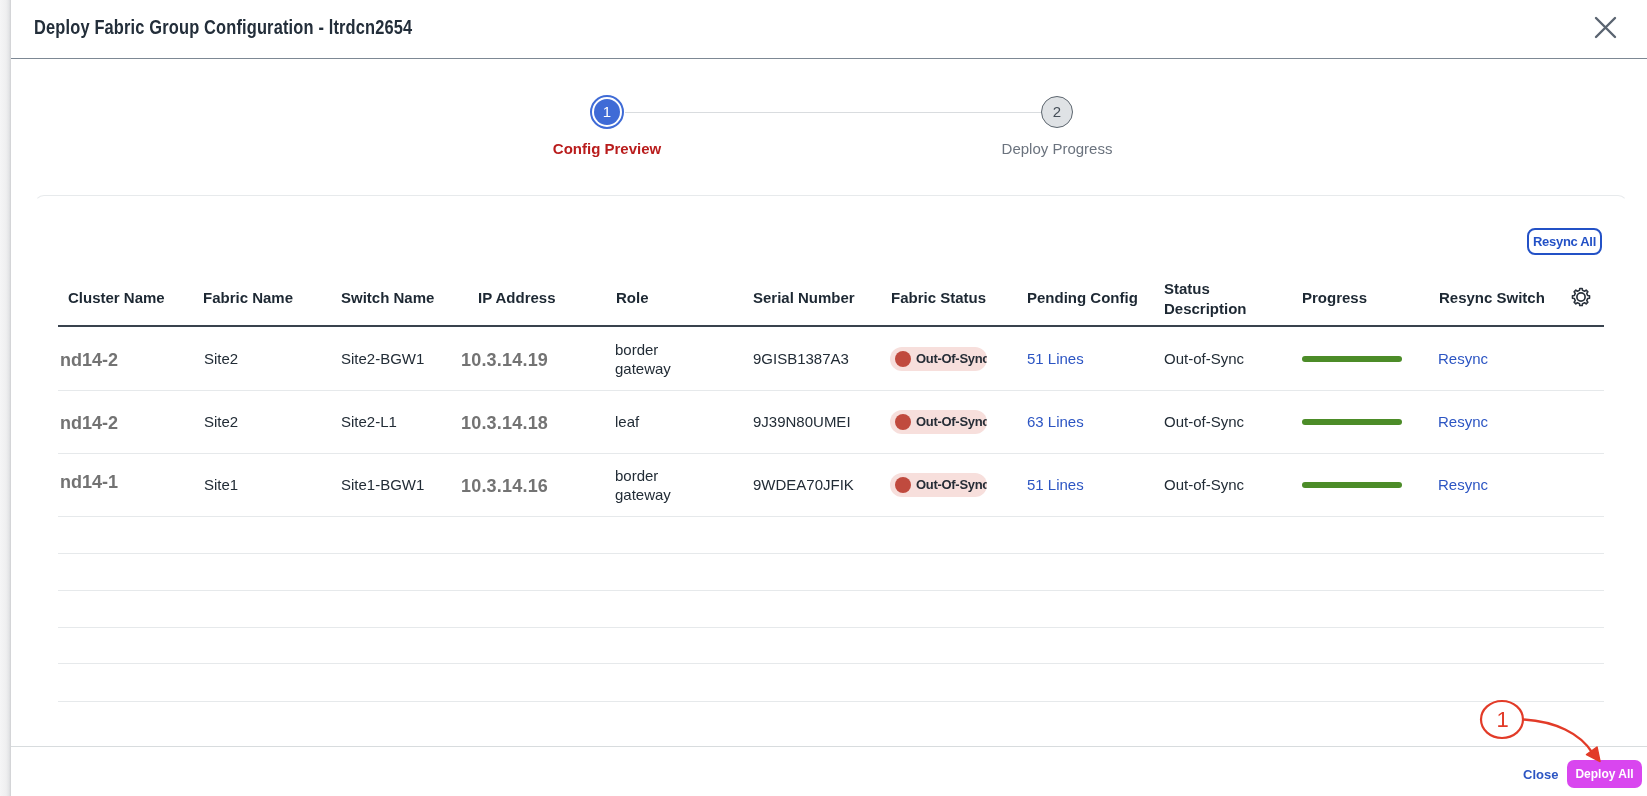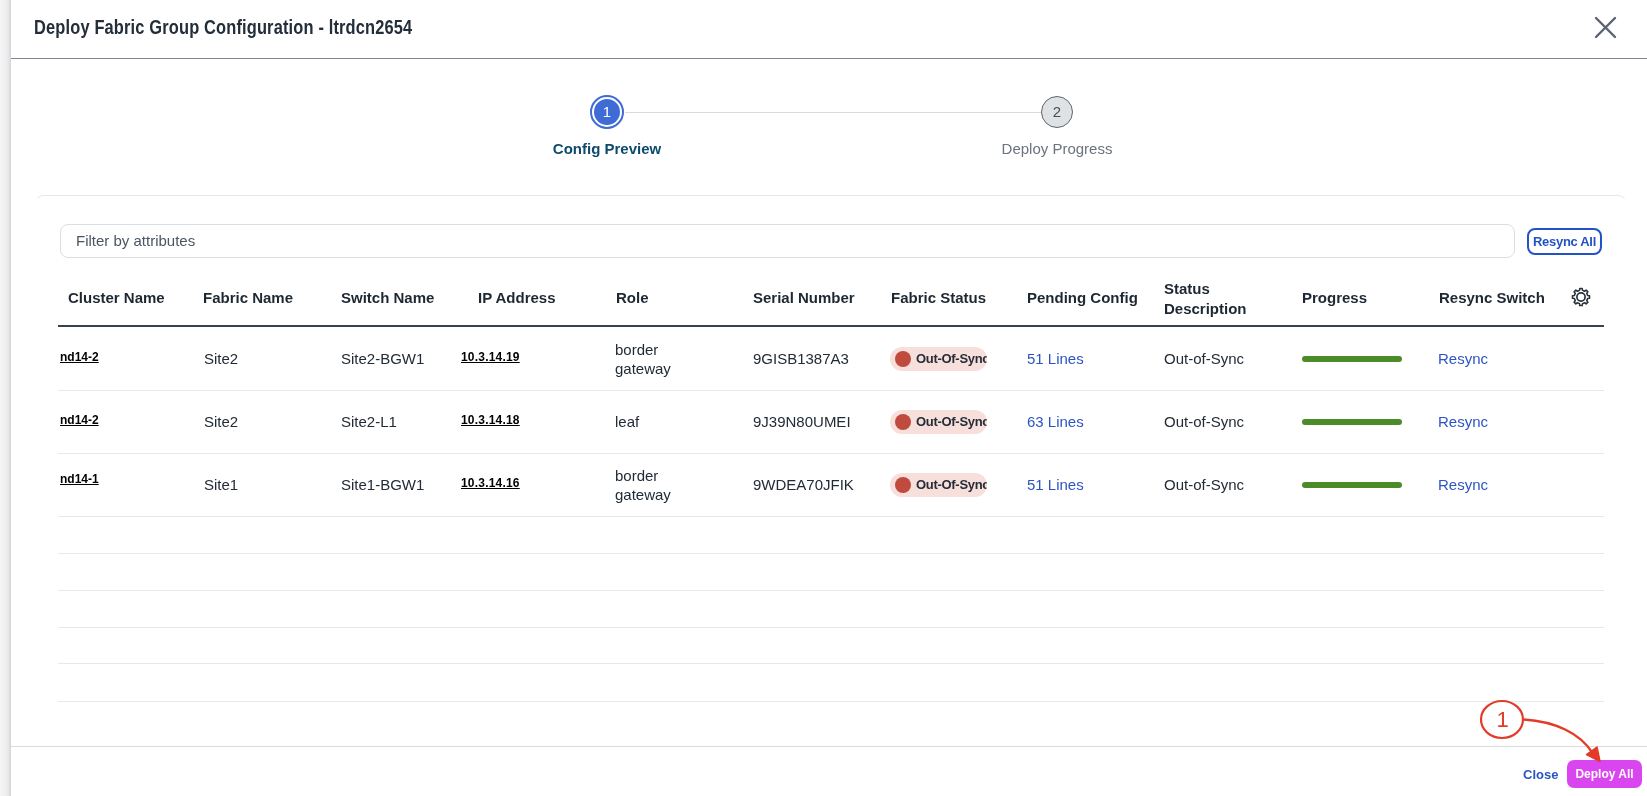--- a/index.html
+++ b/index.html
@@ -12,37 +12,37 @@
   #title { left:34px; top:16px; font-size:20px; font-weight:bold; color:#232e3a; letter-spacing:.2px;
     transform:scaleX(.82); transform-origin:left top; white-space:nowrap; }
   #hdiv { left:11px; top:58px; width:1636px; height:1px; background:#7d8894; }
   
   .c1o { left:590px; top:95px; width:34px; height:34px; border:2px solid #3f6bd6; border-radius:50%; }
   .c1i { left:594px; top:99px; width:26px; height:26px; background:#3f6bd6; border-radius:50%;
          color:#fff; font-size:15px; line-height:26px; text-align:center; }
   .conn { left:625px; top:112px; width:416px; height:1px; background:#d9dcdf; }
   .c2 { left:1041px; top:96px; width:32px; height:32px; background:#dfe2e5; border:1.5px solid #5d666f;
         border-radius:50%; color:#454e58; font-size:15px; line-height:29px; text-align:center; }
-  #steplab1 { left:507px; top:140px; width:200px; text-align:center; font-weight:bold; font-size:15px; color:#0c4a6e; }
+  #steplab1 { left:507px; top:140px; width:200px; text-align:center; font-weight:bold; font-size:15px; color:#b91c1c; }
   #steplab2 { left:957px; top:140px; width:200px; text-align:center; font-size:15px; color:#6b737e; }
   
   #closex { left:1594px; top:16px; }
   
   #panel { left:34px; top:195px; width:1594px; height:551px; border:1px solid transparent; border-top:1px solid #e7eaec; border-radius:10px;
            border-bottom:none; border-bottom-left-radius:0; border-bottom-right-radius:0; }
   #filter { left:60px; top:224px; width:1455px; height:34px; border:1px solid #d9dee2; border-radius:8px;
             font-size:15px; color:#4c5661; line-height:32px; padding-left:15px; }
   #resyncall { left:1527px; top:228px; width:75px; height:27px; border:2px solid #2351c6; border-radius:8px;
                color:#2351c6; font-size:13px; font-weight:bold; text-align:center; line-height:23px; letter-spacing:-0.3px; }
   
   .th { font-size:15px; font-weight:bold; color:#1d2833; top:289px; }
   #thunder { left:58px; top:325px; width:1546px; height:2px; background:#39434e; }
   .sep { height:1px; background:#e6e9eb; left:58px; width:1546px; }
   .cell { font-size:15px; color:#222c36; }
-  .redmono { font-weight:bold; color:#000000; font-size:12px; white-space:nowrap;text-decoration:underline; }
+  .redmono { font-weight:bold; color:#737373; font-size:18px; white-space:nowrap; }
   .ip { letter-spacing:.2px; }
   .pill { width:97px; height:24px; border-radius:12px; background:#f7dfdc; overflow:hidden;
           left:890px; white-space:nowrap; }
   .pill .dot { position:absolute; left:5px; top:4px; width:16px; height:16px; border-radius:50%; background:#c04a3e; }
   .pill .pt { position:absolute; left:26px; top:0; font-size:13px; font-weight:bold; color:#262d36; line-height:24px; letter-spacing:-0.3px; }
   .blue { color:#2c55c3; font-weight:normal; }
   .bar { left:1302px; width:100px; height:6px; border-radius:3px; background:#4c8c28; }
   
   #fdiv { left:11px; top:746px; width:1636px; height:1px; background:#d8dcde; }
   #close { left:1523px; top:767px; font-size:13px; font-weight:bold; color:#2c55c3; }
@@ -61,21 +61,20 @@
   <div class="abs conn"></div>
   <div class="abs c2">2</div>
   <div id="steplab1" class="abs">Config Preview</div>
   <div id="steplab2" class="abs">Deploy Progress</div>
 
   <svg id="closex" class="abs" width="23" height="23" viewBox="0 0 23 23">
     <path d="M2 2 L21 21 M21 2 L2 21" stroke="#5a6470" stroke-width="2.4" stroke-linecap="round"></path>
   </svg>
 
   <div id="panel" class="abs"></div>
-  <div id="filter" class="abs">Filter by attributes</div>
   <div id="resyncall" class="abs">Resync All</div>
 
   <div class="abs th" style="left:68px">Cluster Name</div>
   <div class="abs th" style="left:203px">Fabric Name</div>
   <div class="abs th" style="left:341px">Switch Name</div>
   <div class="abs th" style="left:478px">IP Address</div>
   <div class="abs th" style="left:616px">Role</div>
   <div class="abs th" style="left:753px">Serial Number</div>
   <div class="abs th" style="left:891px">Fabric Status</div>
   <div class="abs th" style="left:1027px">Pending Config</div>

